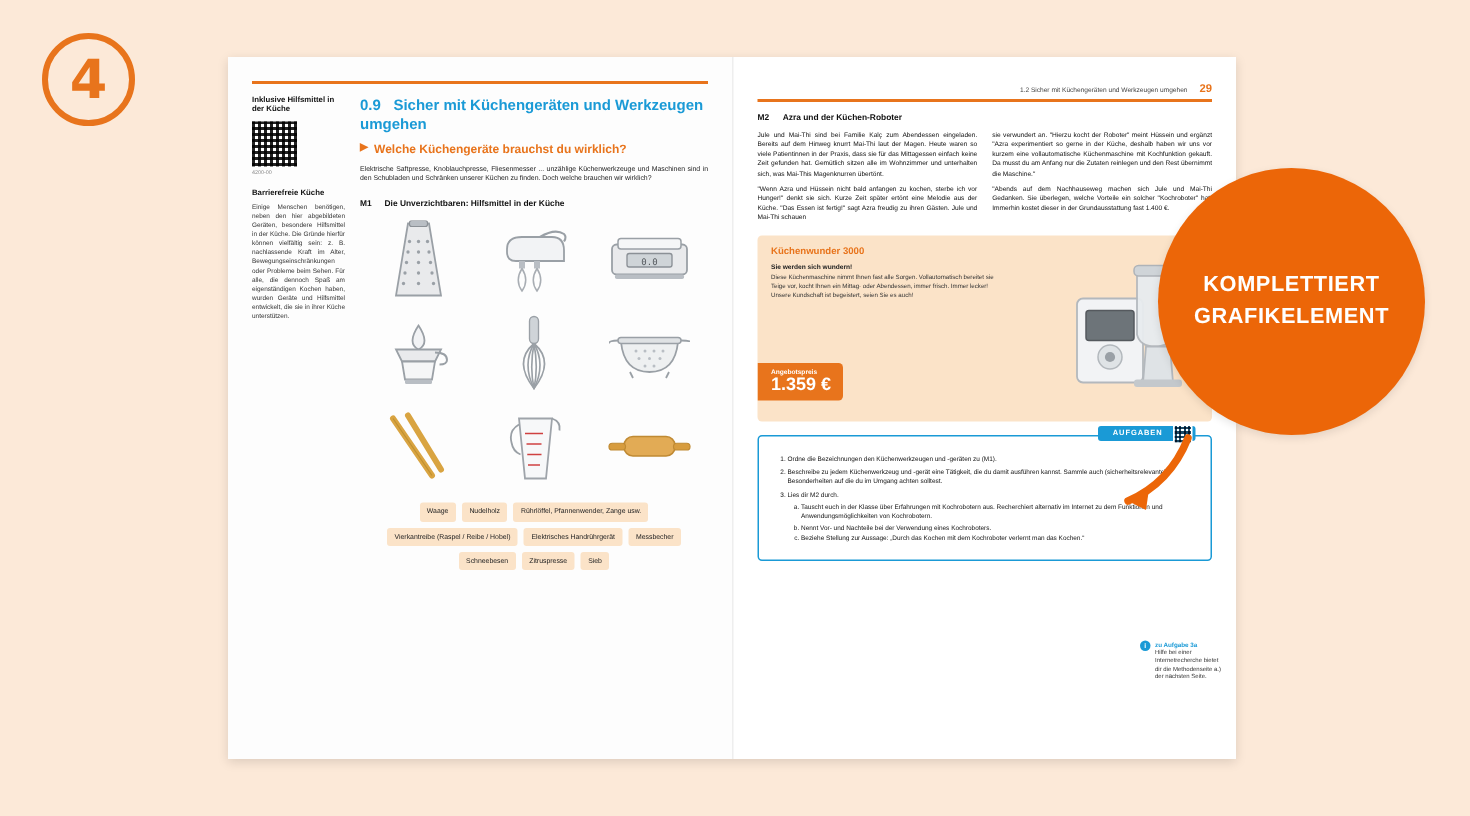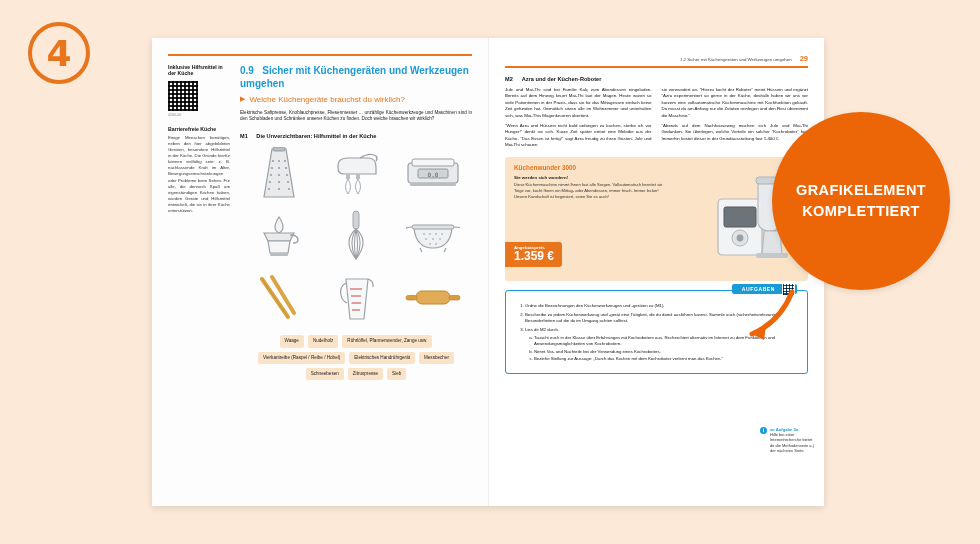--- a/index.html
+++ b/index.html
@@ -80,21 +80,21 @@
 
   
   .main-col { flex: 1; }
   .sec-no { color: #1a9ad6; font-weight: bold; }
   h2.sec-title {
     margin: 0 0 5px 0;
     font-size: 10px; color: #1a9ad6; font-weight: bold; line-height: 1.3;
   }
   h3.sub-title {
     margin: 0 0 6px 0;
-    font-size: 8px; color: #e8741c; font-weight: normal;
+    font-size: 8px; color: #e8741c; font-weight: bold;
     display: flex; gap: 4px; align-items: flex-start;
   }
   .tri {
     color: #e8741c; font-size: 7px; line-height: 1.25;
   }
   .intro { font-size: 4.6px; color: #222; line-height: 1.5; text-align: justify; margin-bottom: 10px; }
 
   .m-label { font-size: 5.6px; font-weight: bold; color: #111; margin-bottom: 6px; }
   .m-label .m-tag { color: #111; margin-right: 7px; }
 
@@ -470,15 +470,15 @@
     </div>
   </div>
 </div>
 
 <svg class="arrow" viewBox="0 0 70 60">
   <path d="M66 4 Q54 34 26 46" fill="none" stroke="#ec6608" stroke-width="5" stroke-linecap="round"></path>
   <polygon points="26,46 40,38 38,52" fill="#ec6608"></polygon>
 </svg>
 
 <div class="stamp">
+  <div>KOMPLETTIERT</div>
   <div>GRAFIKELEMENT</div>
-  <div>KOMPLETTIERT</div>
 </div>
 
 </body></html>

